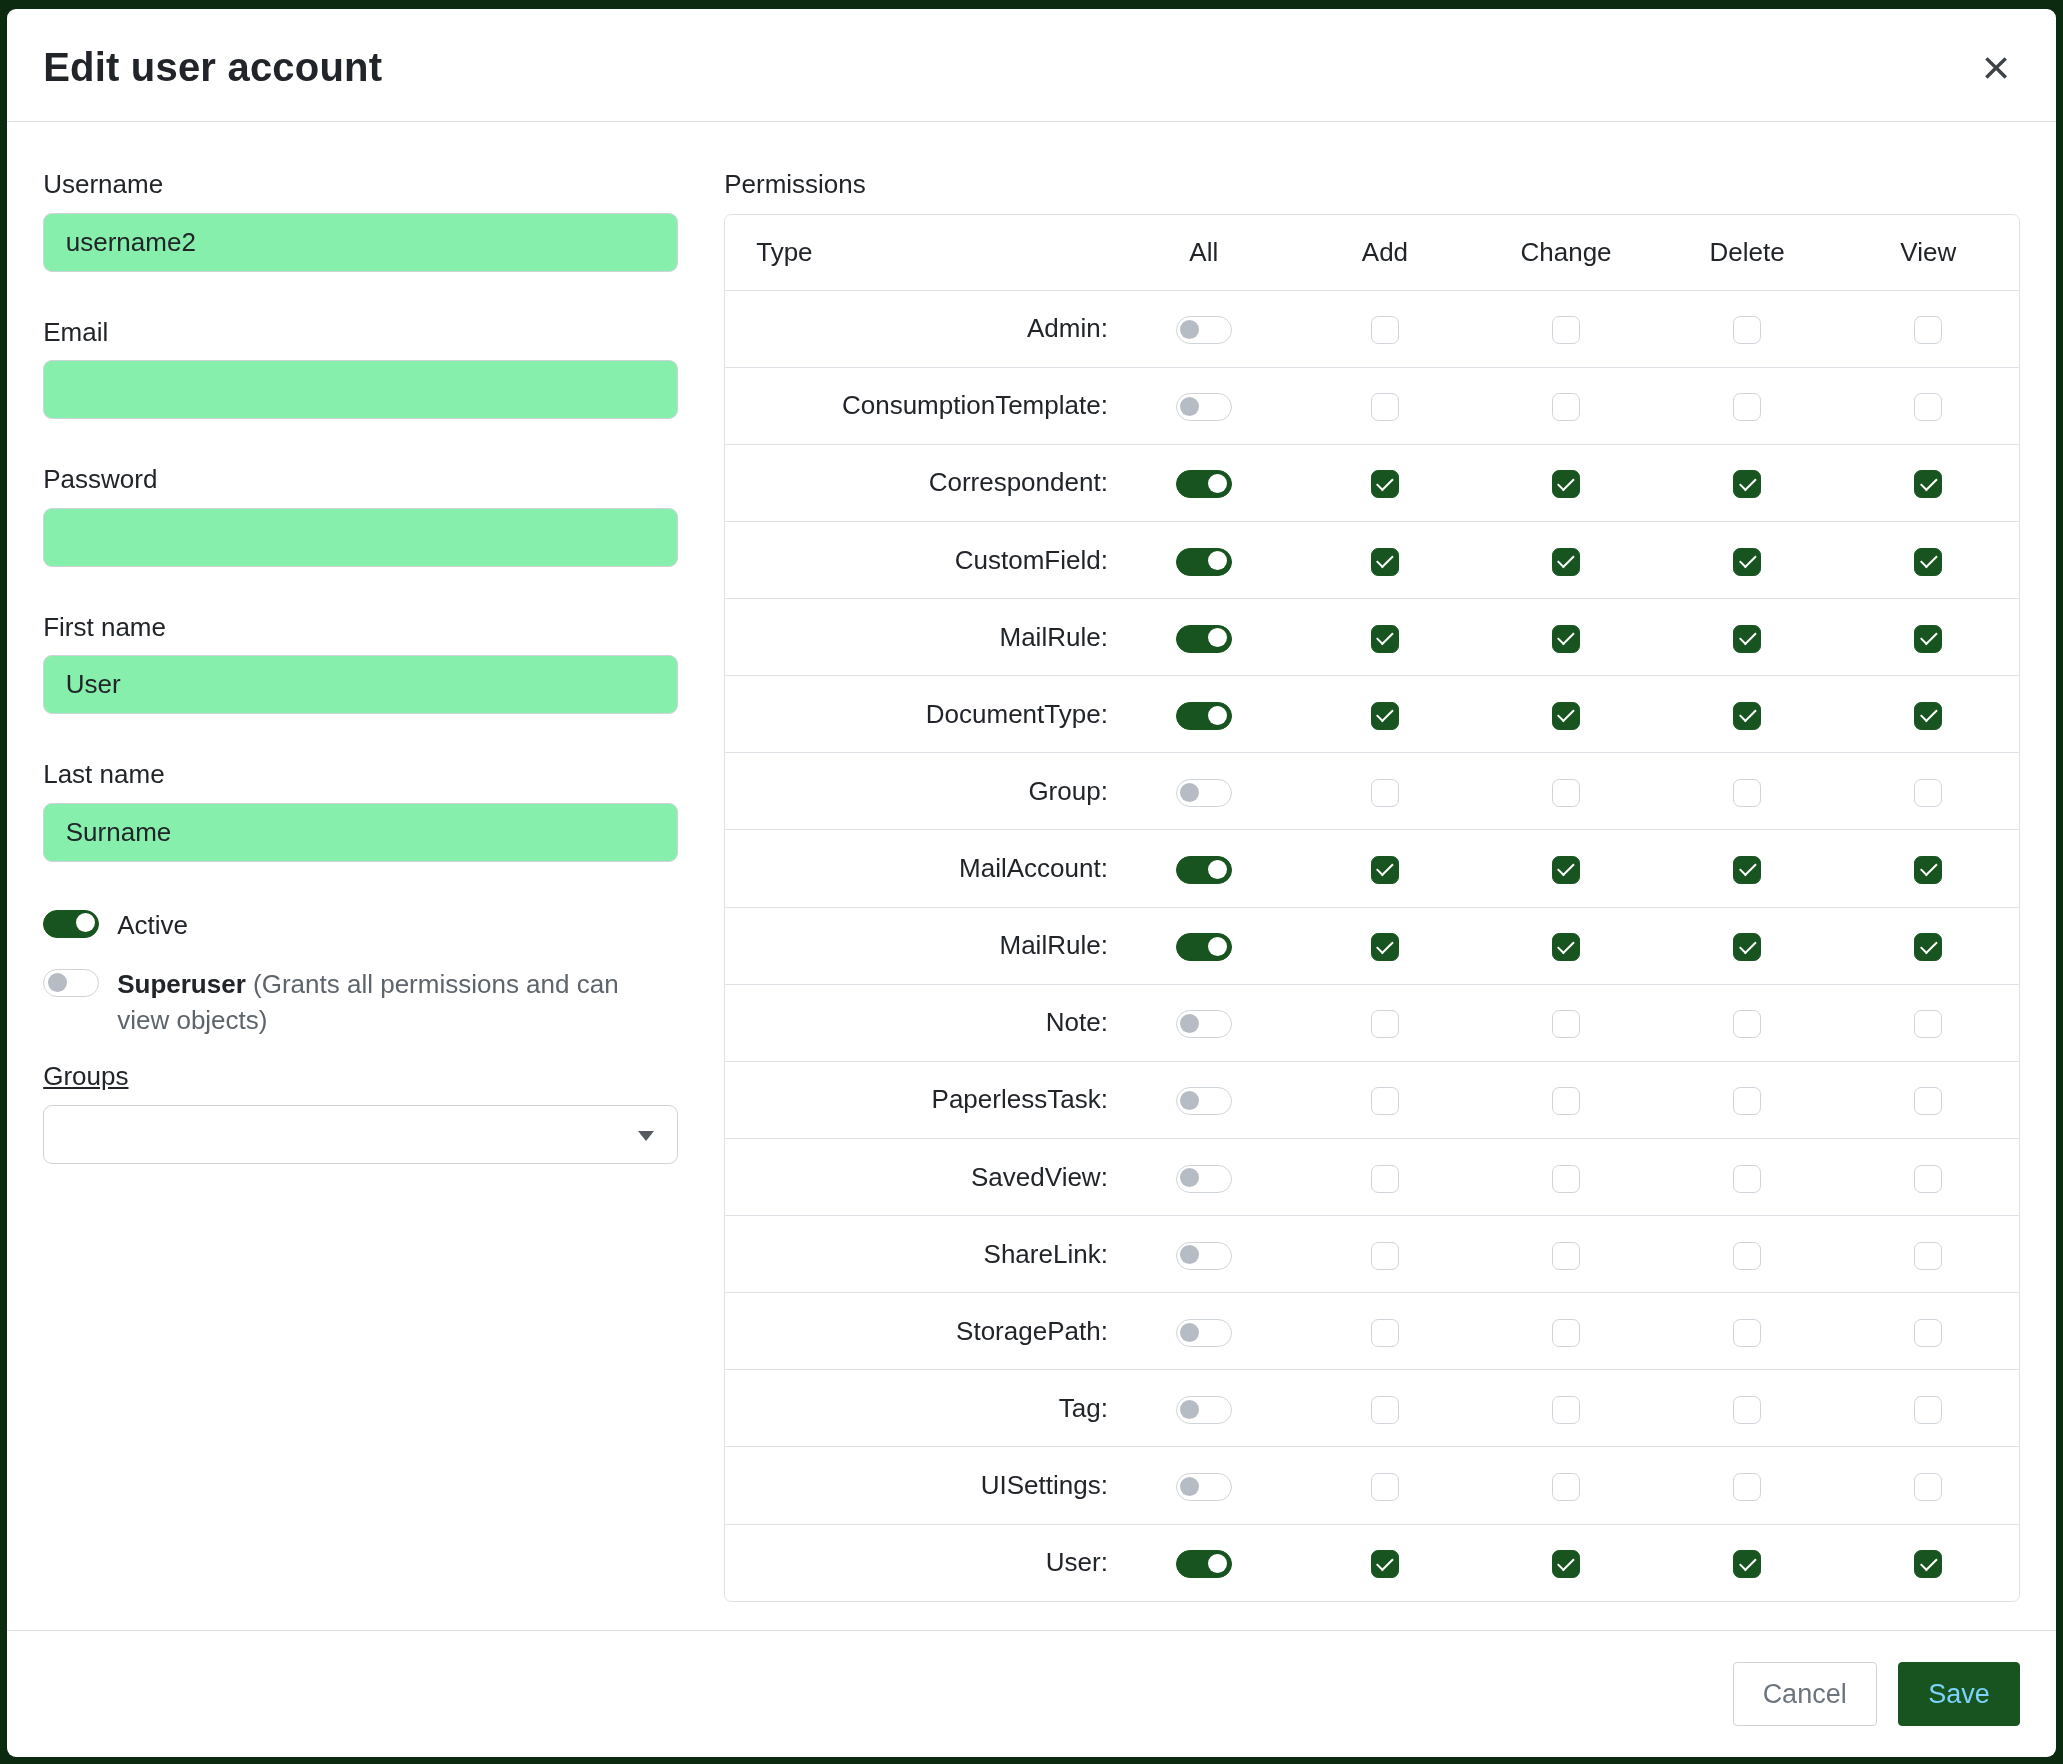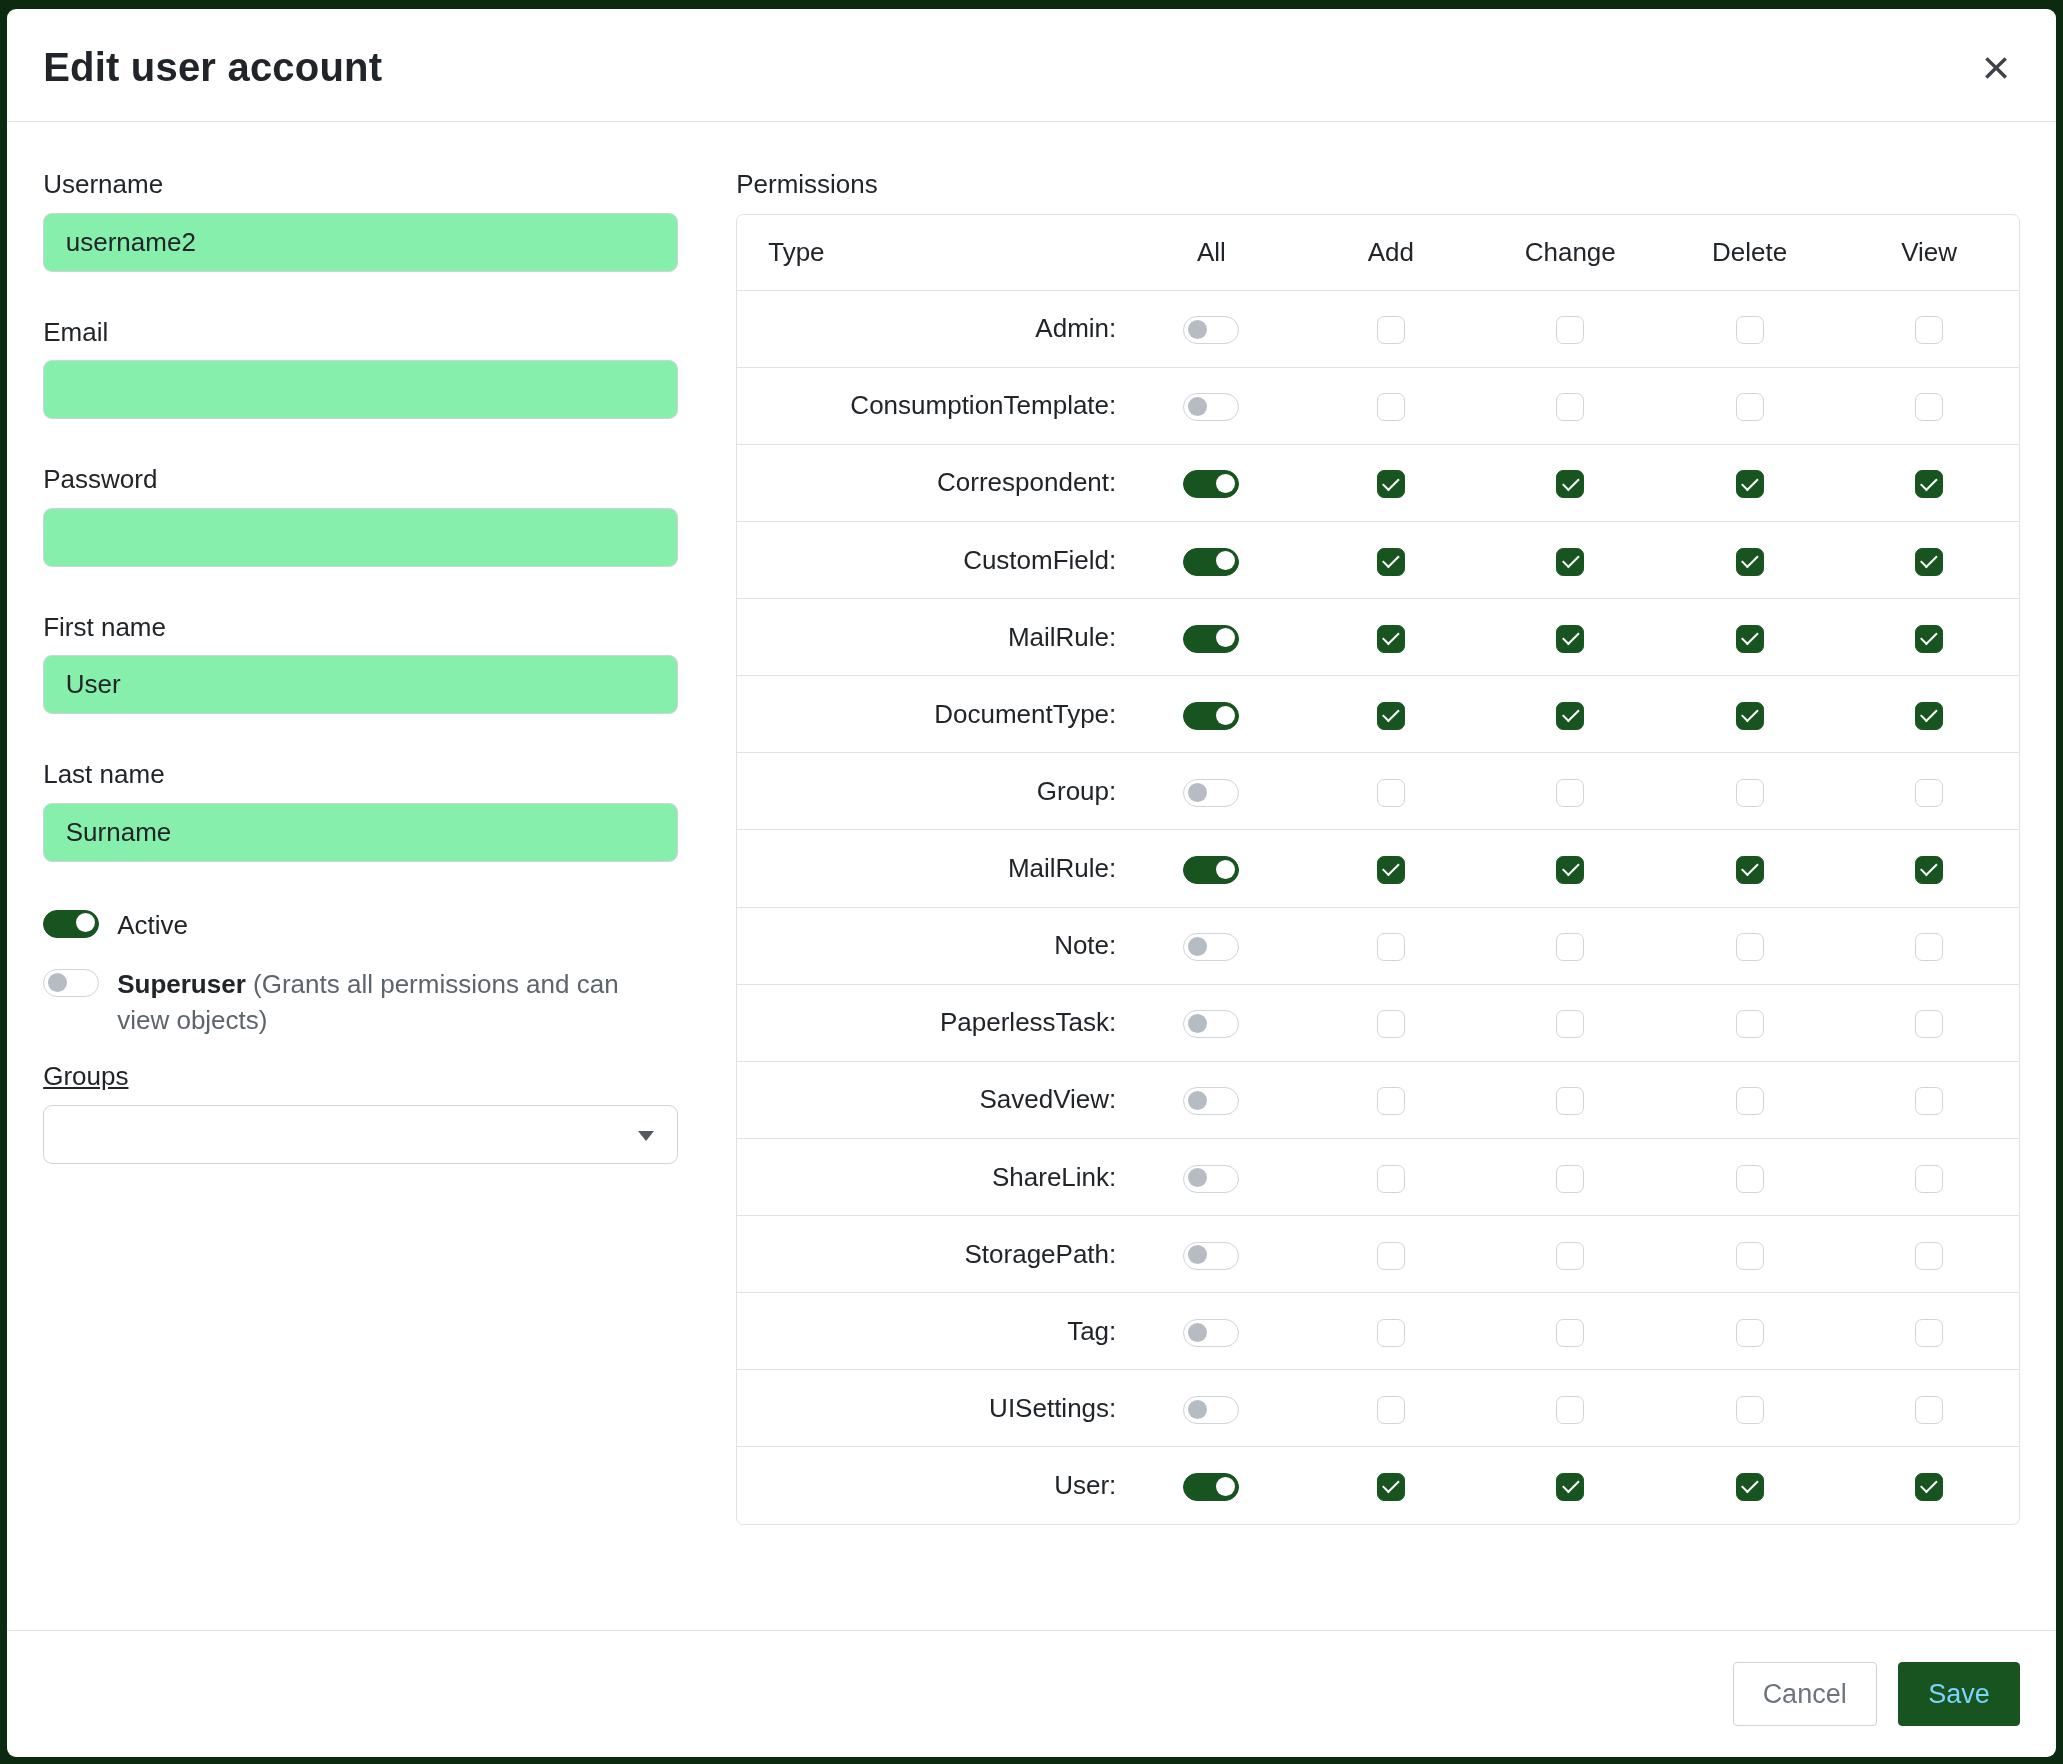--- a/index.html
+++ b/index.html
@@ -30,21 +30,21 @@
     background: none; border: none; cursor: pointer;
     font-size: 49px; line-height: 36px; color: #3e4347; font-weight: 300;
     padding: 3.6px 5.4px;
   }
 
   
   .modal-body {
     flex: 1;
     display: flex;
     padding: 47px 36px 36px 36px;
-    gap: 45px;
+    gap: 33px;
     overflow: hidden;
   }
   .left-col { width: 648px; flex: 0 0 648px; }
   .right-col { flex: 1; }
 
   .field-group { margin-bottom: 45px; }
   .field-label { font-size: 26px; margin-bottom: 12.6px; color: #212529; }
   .text-input {
     width: 635px; height: 59px;
     border: 1.8px solid #ced4da; border-radius: 9px;
@@ -277,20 +277,28 @@
             </tr>
             <tr>
               <td class="type-cell">Group:</td>
               <td><span class="switch"></span></td>
               <td><span class="checkbox"></span></td>
               <td><span class="checkbox"></span></td>
               <td><span class="checkbox"></span></td>
               <td><span class="checkbox"></span></td>
             </tr>
             <tr>
+              <td class="type-cell">MailAccount:</td>
+              <td><span class="switch on"></span></td>
+              <td><span class="checkbox checked"></span></td>
+              <td><span class="checkbox checked"></span></td>
+              <td><span class="checkbox checked"></span></td>
+              <td><span class="checkbox checked"></span></td>
+            </tr>
+            <tr>
               <td class="type-cell">MailRule:</td>
               <td><span class="switch on"></span></td>
               <td><span class="checkbox checked"></span></td>
               <td><span class="checkbox checked"></span></td>
               <td><span class="checkbox checked"></span></td>
               <td><span class="checkbox checked"></span></td>
             </tr>
             <tr>
               <td class="type-cell">Note:</td>
               <td><span class="switch"></span></td>

